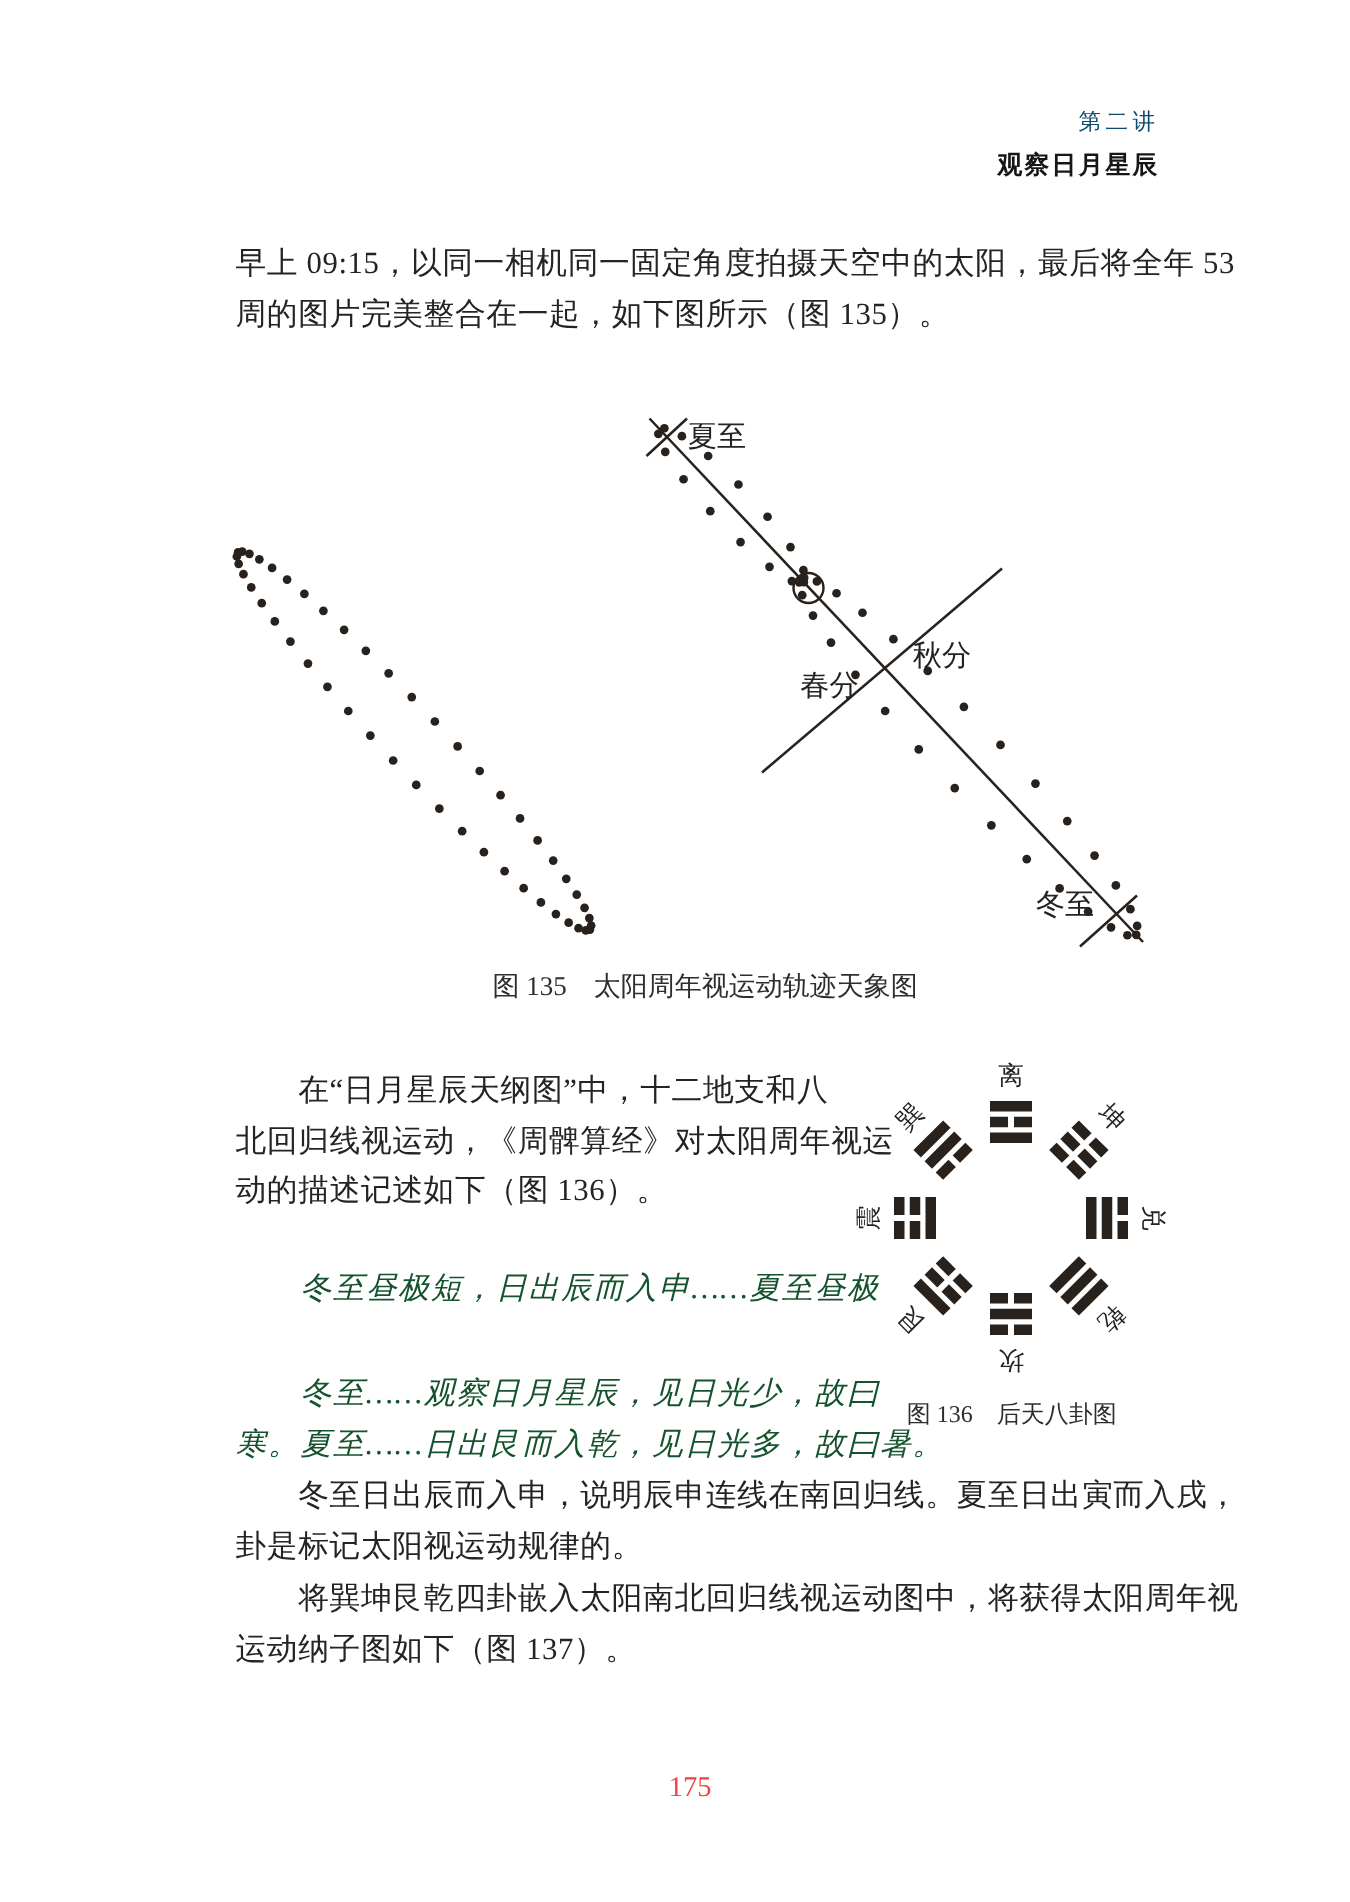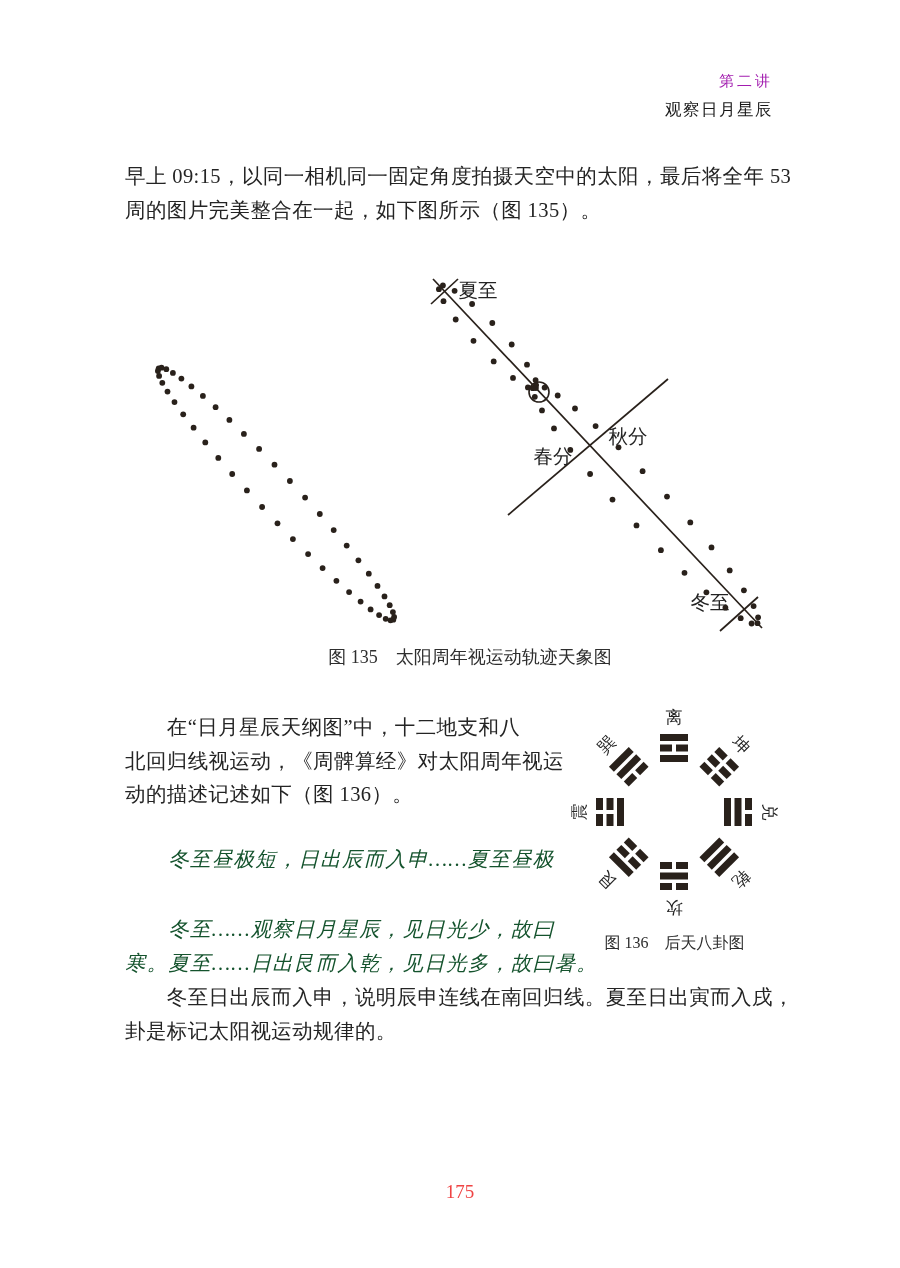--- a/index.html
+++ b/index.html
@@ -1,21 +1,21 @@
 <!DOCTYPE html>
 <html><head>
 <meta charset="utf-8">
 <style>
   html,body{margin:0;padding:0;background:#e9e9e9;}
   .page{position:relative;width:900px;height:1268px;background:#ffffff;overflow:hidden;
         font-family:"Liberation Serif","DejaVu Serif",serif;color:#242424;}
   .hdr{position:absolute;right:127px;text-align:right;font-family:"Liberation Sans","DejaVu Sans",sans-serif;white-space:nowrap;}
-  #hdr1{top:72px;font-size:15px;color:#a21caf;letter-spacing:3px;}
-  #hdr2{top:99px;font-size:16.5px;font-weight:normal;color:#161616;letter-spacing:1.5px;}
-  .para{position:absolute;left:125px;font-family:Liberation Serif, serif;}
+  #hdr1{top:72px;font-size:15px;color:#0c4a6e;letter-spacing:3px;}
+  #hdr2{top:99px;font-size:16.5px;font-weight:bold;color:#161616;letter-spacing:1.5px;}
+  .para{position:absolute;left:157px;font-family:Liberation Serif, serif;}
   .line{height:33.5px;line-height:33.5px;font-size:20.5px;white-space:pre;letter-spacing:0.4px;}
   .kai .line{font-style:italic;letter-spacing:1.2px;color:#14532d;}
   #p1{top:160px;width:660px;}
   #p2{top:711px;width:440px;}
   #q1{top:843px;}
   #q2{top:913px;}
   #p3{top:981px;width:660px;}
   #p4{top:1050px;}
   .caption{position:absolute;text-align:center;font-size:18px;color:#2e2e2e;white-space:pre;}
   #cap135{top:645px;left:145px;width:650px;}
@@ -159,20 +159,24 @@
   <div id="q2" class="para kai">
     <div class="line">　　冬至……观察日月星辰，见日光少，故曰</div>
     <div class="line">寒。夏至……日出艮而入乾，见日光多，故曰暑。</div>
   </div>
 
   <div id="p3" class="para">
     <div class="line">　　冬至日出辰而入申，说明辰申连线在南回归线。夏至日出寅而入戌，</div>
     <div class="line">卦是标记太阳视运动规律的。</div>
   </div>
 
+  <div id="p4" class="para">
+    <div class="line">　　将巽坤艮乾四卦嵌入太阳南北回归线视运动图中，将获得太阳周年视</div>
+    <div class="line">运动纳子图如下（图 137）。</div>
+  </div>
 
   <svg id="fig136" width="212" height="232" viewBox="568 700 212 232">
       <g transform="translate(674,748) rotate(0)">
         <rect x="-14" y="-14" width="28" height="7" fill="#29211b"></rect>
         <rect x="-14" y="-3.5" width="12" height="7" fill="#29211b"></rect>
         <rect x="2" y="-3.5" width="12" height="7" fill="#29211b"></rect>
         <rect x="-14" y="7" width="28" height="7" fill="#29211b"></rect>
       </g>
       <text transform="translate(674,717) rotate(0)" font-size="17" fill="#232323" text-anchor="middle" dominant-baseline="central" class="figtext">离</text>
       <g transform="translate(719.2548339959391,766.7451660040609) rotate(45)">

